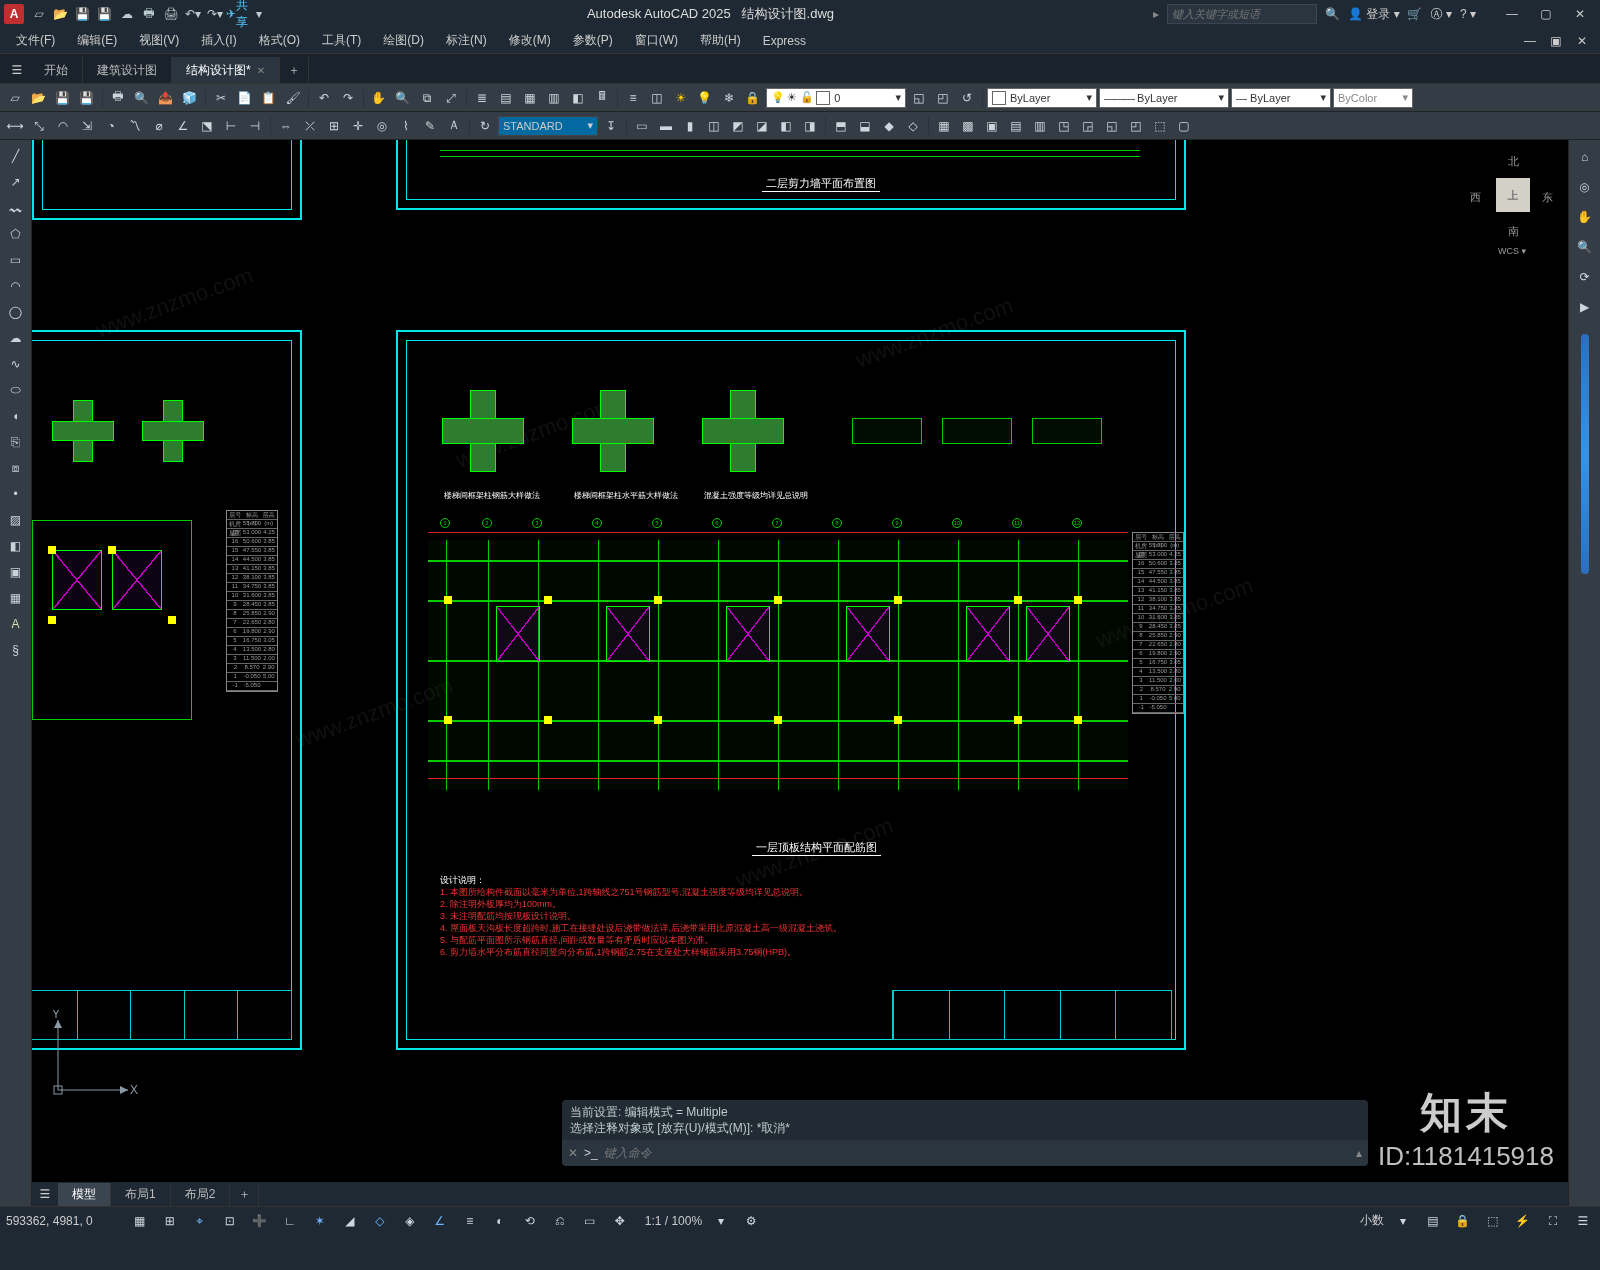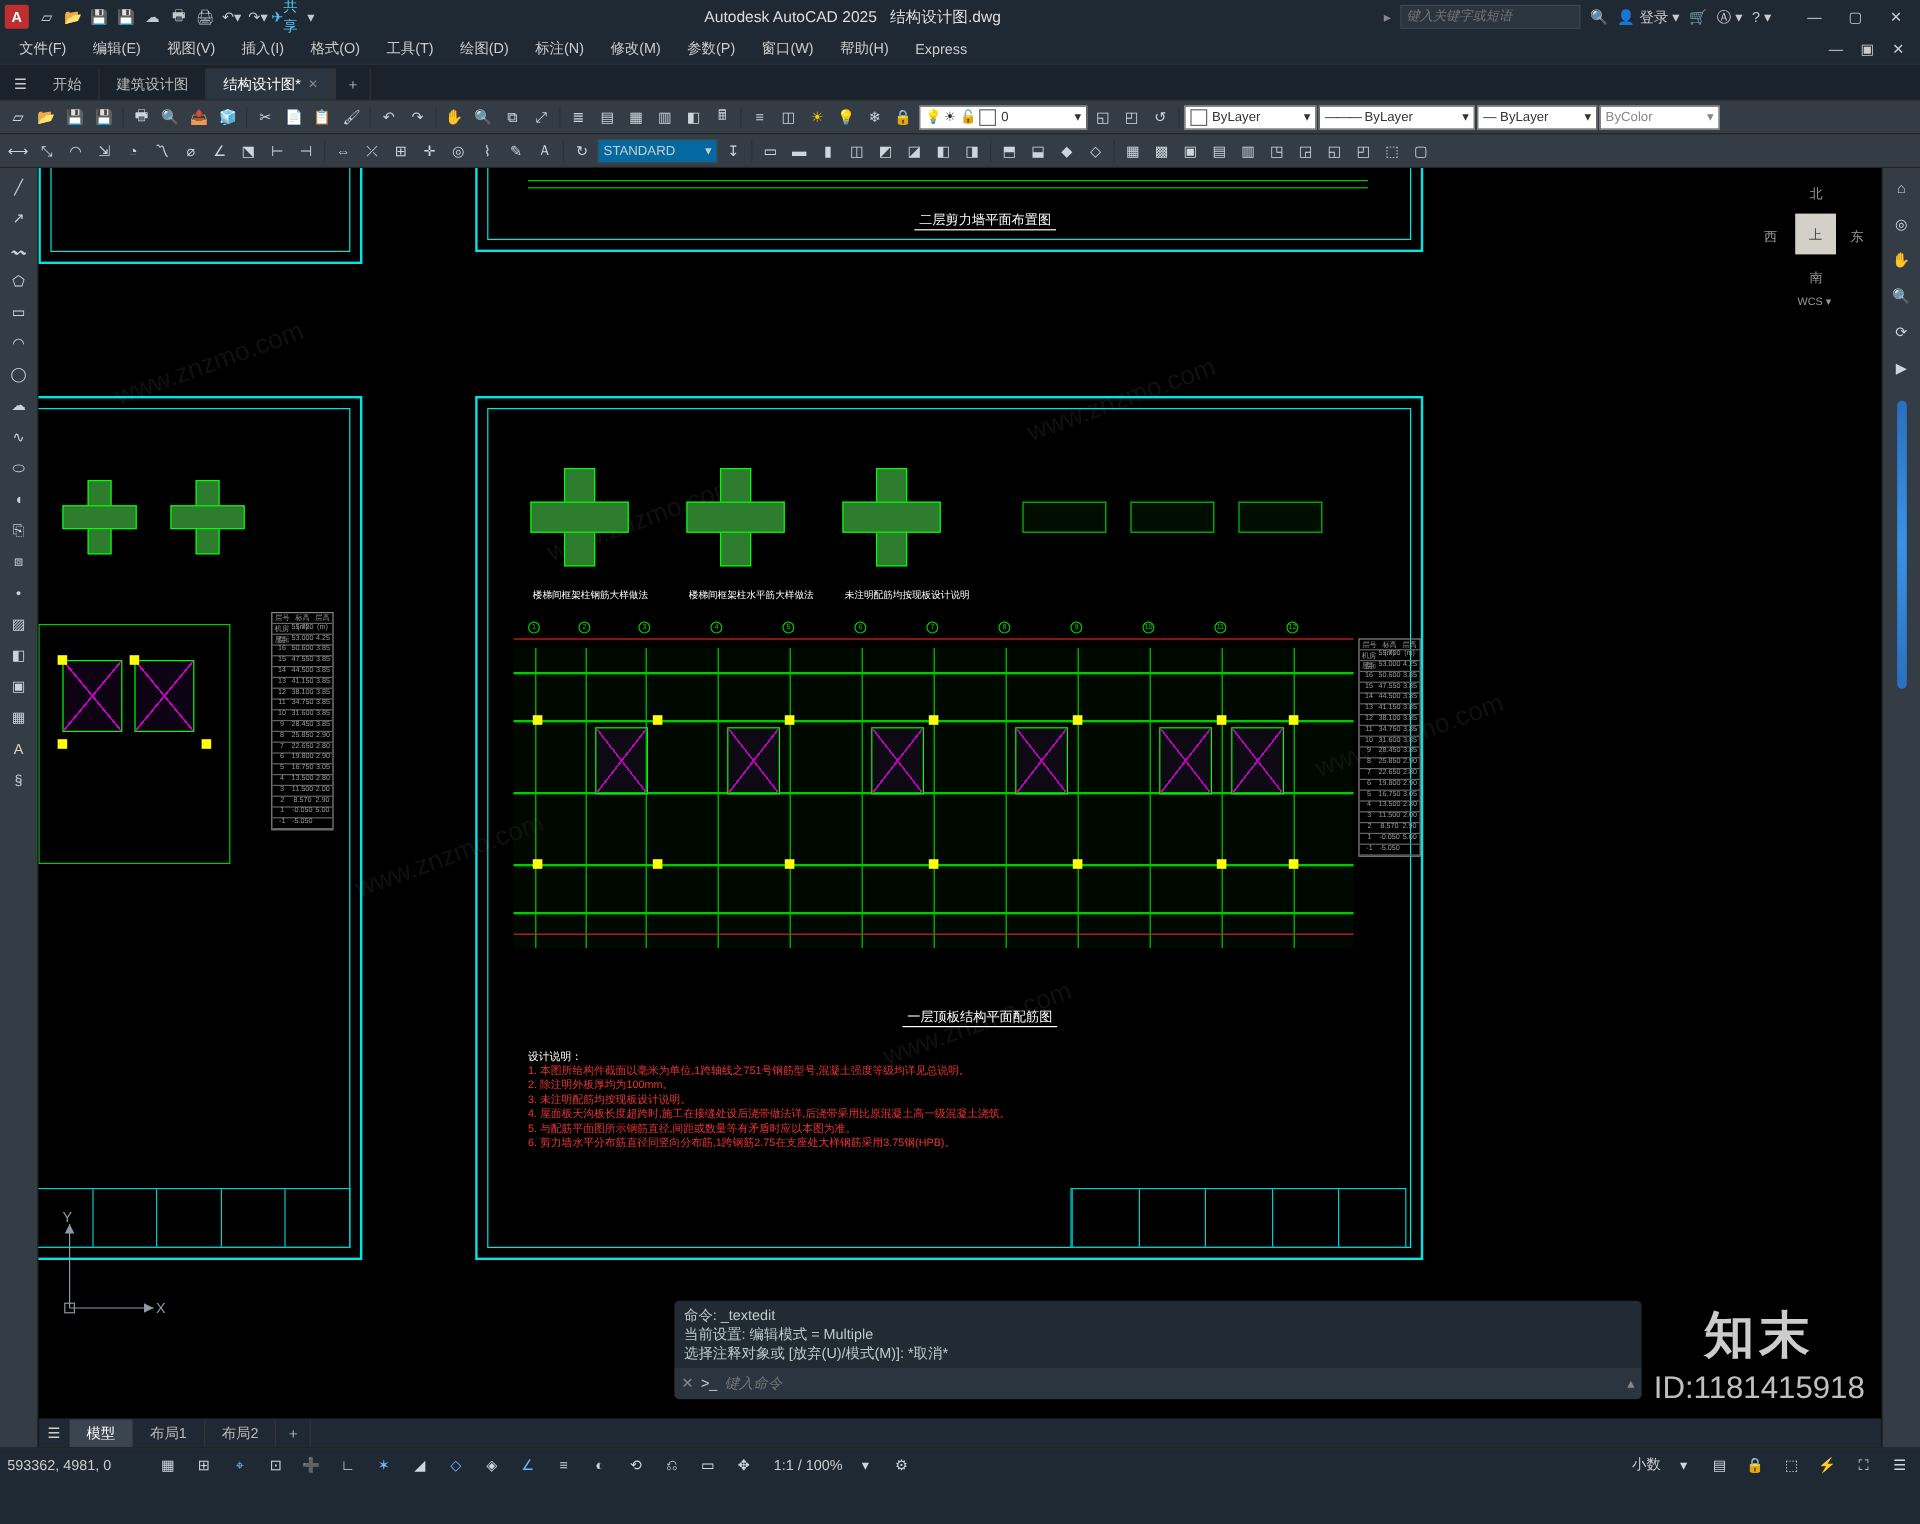--- a/index.html
+++ b/index.html
@@ -203,21 +203,21 @@
     <div class="swatch"></div>
       <span>ByLayer</span>
       <span style="margin-left:auto">▾</span>
   </div>
   <div class="tool-combo" style="width:130px">
     <span style="letter-spacing:-1px">———</span>&nbsp;<span>ByLayer</span><span style="margin-left:auto">▾</span>
   </div>
   <div class="tool-combo" style="width:100px">
     <span>—</span>&nbsp;<span>ByLayer</span><span style="margin-left:auto">▾</span>
   </div>
-  <div class="tool-combo" style="width:100px;color:#888">
+  <div class="tool-combo" style="width:80px;color:#888">
     <span>ByColor</span>
       <span style="margin-left:auto">▾</span>
   </div>
 </div>
 
 <div class="toolbar-row">
   <div class="tool-ico">⟷</div>
   <div class="tool-ico">⤡</div>
   <div class="tool-ico">◠</div>
   <div class="tool-ico">⇲</div>
@@ -462,21 +462,21 @@
           <div class="cross"></div>
         </div>
       <div class="small-detail" style="left:670px; top:250px; width:80px; height:80px">
           <div class="cross"></div>
         </div>
       <div style="position:absolute;left:820px;top:278px;width:70px;height:26px;border:1px solid #0c0;background:rgba(0,255,0,0.05)"></div>
       <div style="position:absolute;left:910px;top:278px;width:70px;height:26px;border:1px solid #0c0;background:rgba(0,255,0,0.05)"></div>
       <div style="position:absolute;left:1000px;top:278px;width:70px;height:26px;border:1px solid #0c0;background:rgba(0,255,0,0.05)"></div>
       <div class="dwg-label" style="left:408px; top:350px; font-size:8px;border:none">楼梯间框架柱钢筋大样做法</div>
       <div class="dwg-label" style="left:538px; top:350px; font-size:8px;border:none">楼梯间框架柱水平筋大样做法</div>
-      <div class="dwg-label" style="left:668px; top:350px; font-size:8px;border:none">未注明配筋均按现板设计说明</div>
+      <div class="dwg-label" style="left:668px; top:350px; font-size:8px;border:none">混凝土强度等级均详见总说明</div>
 
       <div class="plan-block" style="left:396px; top:400px; width:700px; height:250px">
 
         <div style="position:absolute;left:0;top:20px;width:100%;height:2px;background:#0c0"></div>
         <div style="position:absolute;left:0;top:60px;width:100%;height:2px;background:#0c0"></div>
         <div style="position:absolute;left:0;top:120px;width:100%;height:2px;background:#0c0"></div>
         <div style="position:absolute;left:0;top:180px;width:100%;height:2px;background:#0c0"></div>
         <div style="position:absolute;left:0;top:220px;width:100%;height:2px;background:#0c0"></div>
 
         <div style="position:absolute;left:18px;top:0;width:1px;height:100%;background:#0c0"></div>
@@ -690,21 +690,20 @@
       <div class="modeltabs">
         <div class="burger" style="width:26px;text-align:center;cursor:pointer">☰</div>
         <div class="mt active">模型</div>
         <div class="mt">布局1</div>
         <div class="mt">布局2</div>
         <div class="mt" style="padding:3px 8px">＋</div>
       </div>
 
       <div class="cmd-area">
         <div class="cmd-history">
-          <div>命令: _textedit</div>
           <div>当前设置: 编辑模式 = Multiple</div>
           <div>选择注释对象或 [放弃(U)/模式(M)]: *取消*</div>
         </div>
         <div class="cmd-line">
           <span style="color:#888">✕</span>
           <span>&gt;_</span>
           <input placeholder="键入命令" style="">
           <span style="color:#888">▴</span>
         </div>
       </div>

